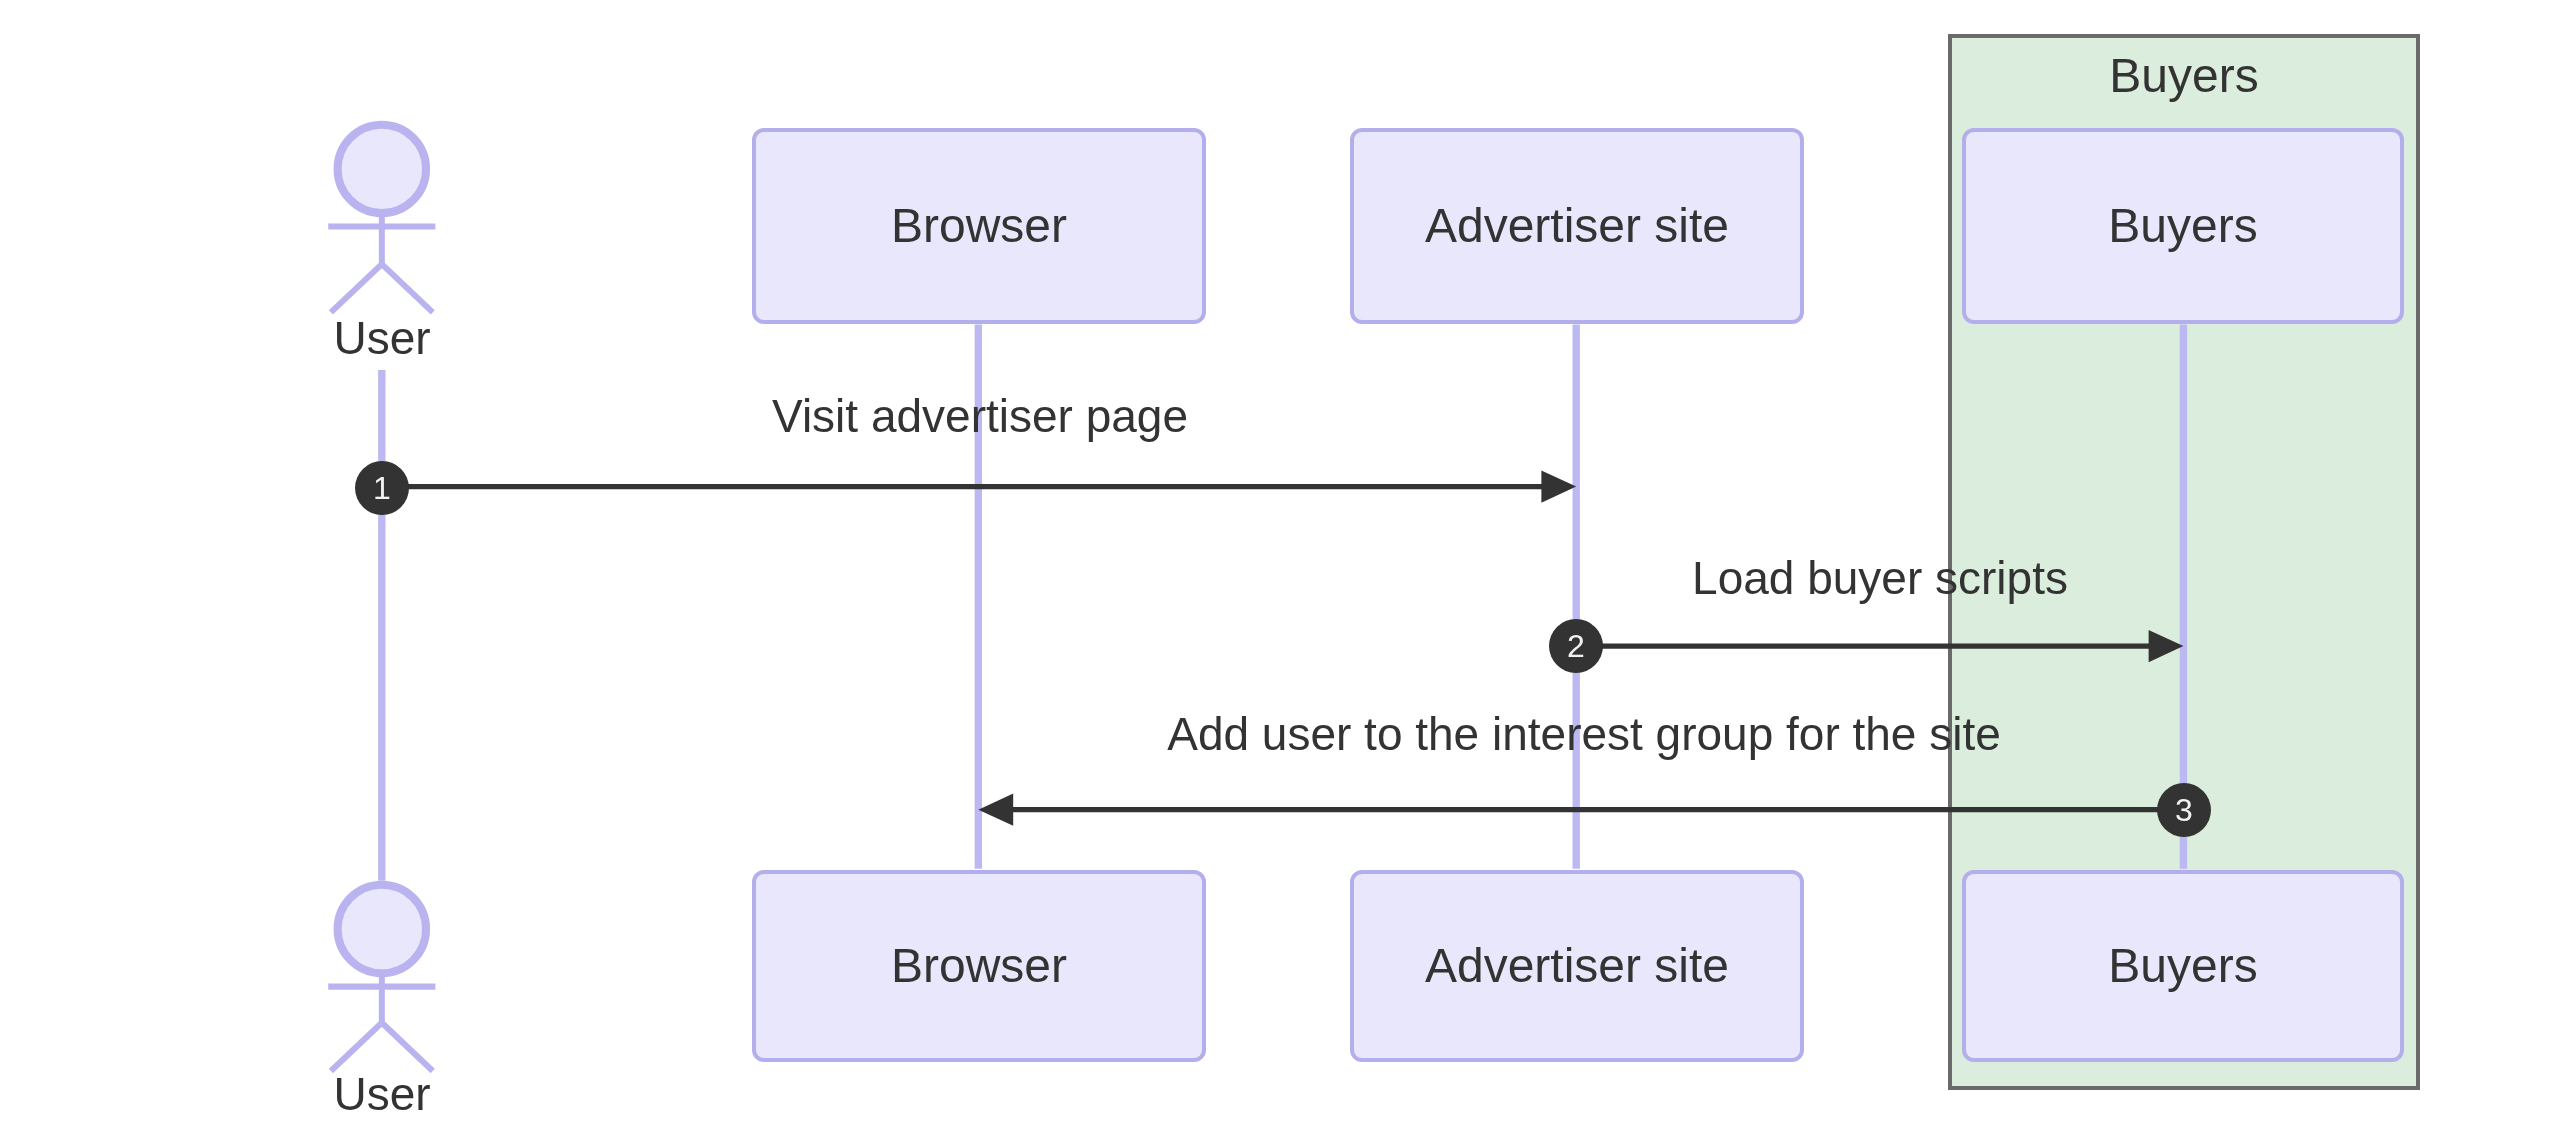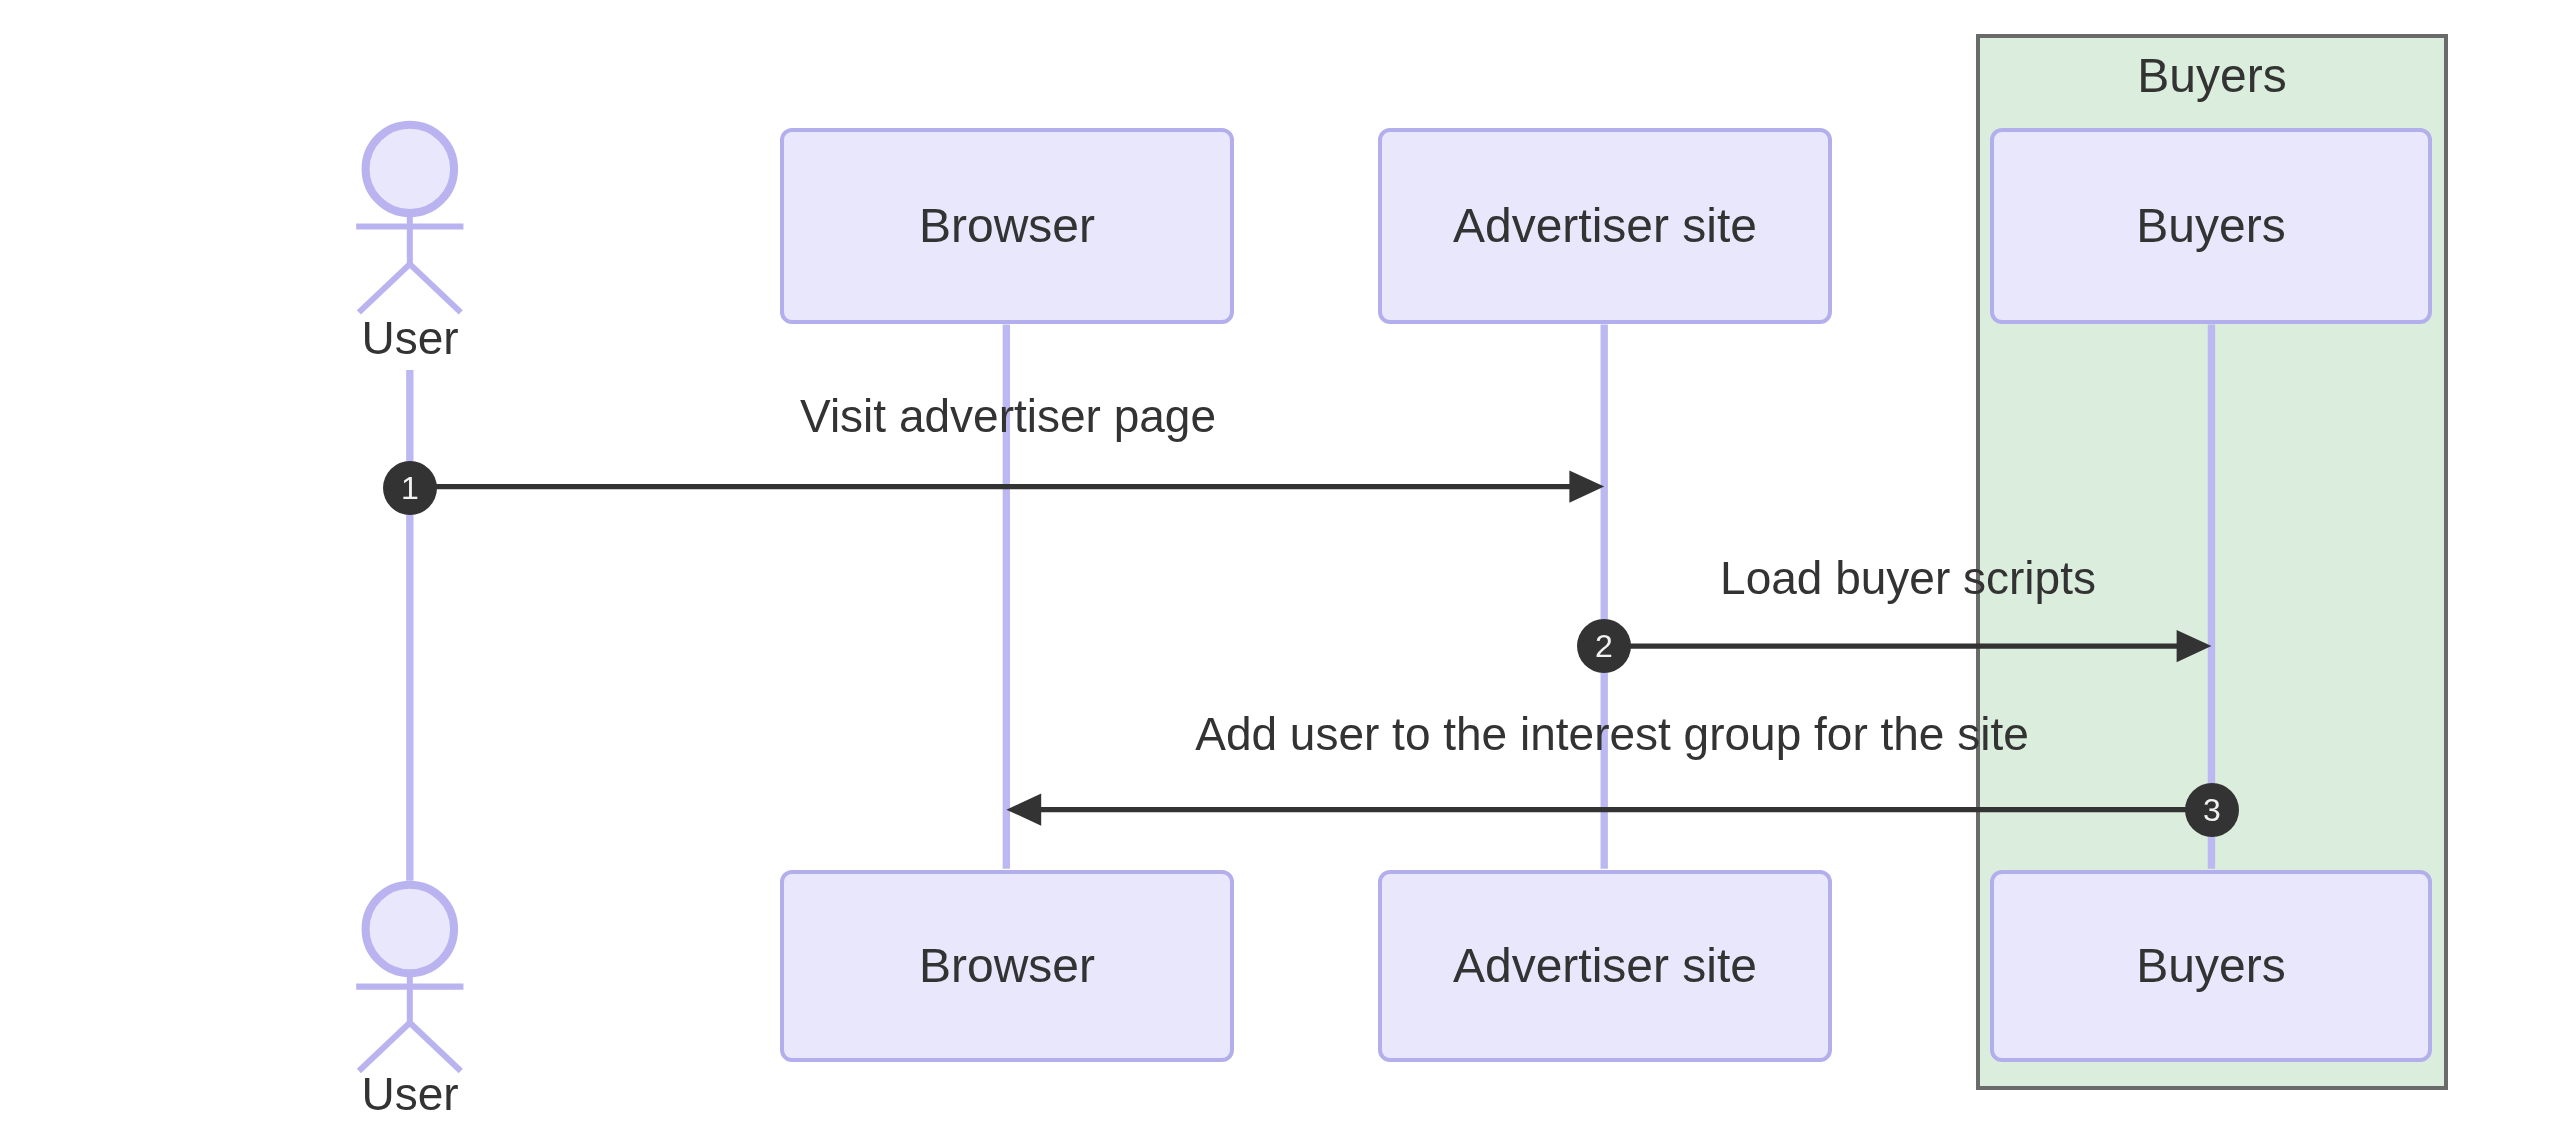--- a/index.html
+++ b/index.html
@@ -7,21 +7,20 @@
     padding: 0;
     background: #ffffff;
     overflow: hidden;
     font-family: "Liberation Sans", sans-serif;
   }
   #stage {
     position: relative;
     width: 2336px;
     height: 1123px;
     background: #ffffff;
-    margin-left: 28px;
   }
   #canvas {
     position: absolute;
     top: 0; left: 0;
     width: 1288px;
     height: 561px;
     transform: scale(2);
     transform-origin: 0 0;
   }
 

